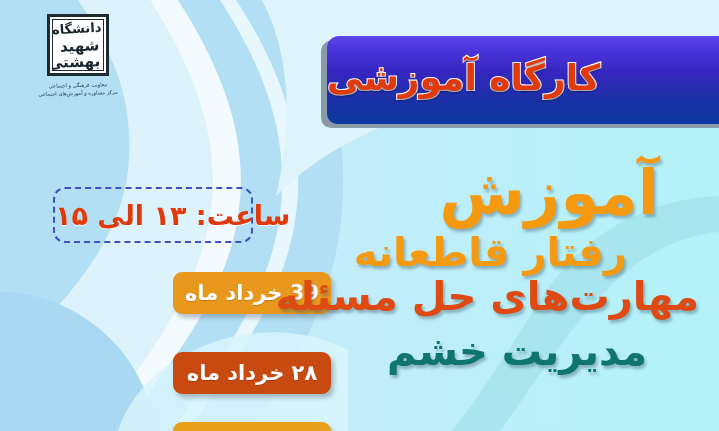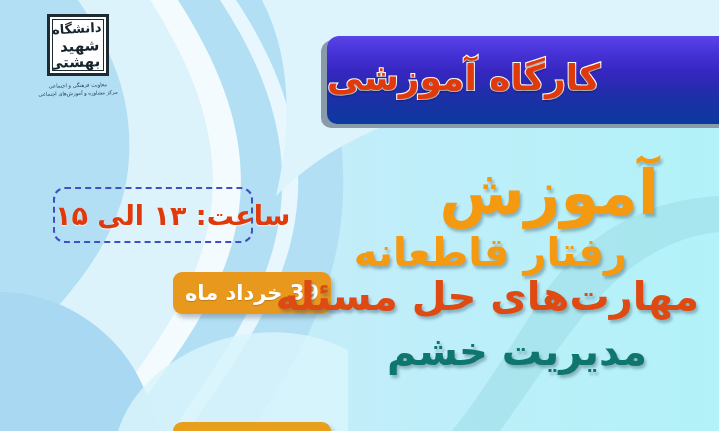--- a/index.html
+++ b/index.html
@@ -317,20 +317,23 @@
     </div>
   </div>
 
   <div id="time-box">
     <span id="time-text">ساعت: ۱۳ الی ۱۵</span>
   </div>
 
   <div class="date-badge" id="date-badge-1">
     <span>39 خرداد ماه</span>
   </div>
+  <div class="date-badge" id="date-badge-2">
+    <span>۲۸ خرداد ماه</span>
+  </div>
   <div class="date-badge" id="date-badge-3">
     
   </div>
 
   <div id="headline-stack">
     <span class="hl" id="hl-main">آموزش</span>
     <span class="hl" id="hl-2">رفتار قاطعانه</span>
     <span class="hl" id="hl-3">مهارت‌های حل مسئله</span>
     <span class="hl" id="hl-4">مدیریت خشم</span>
   </div>

